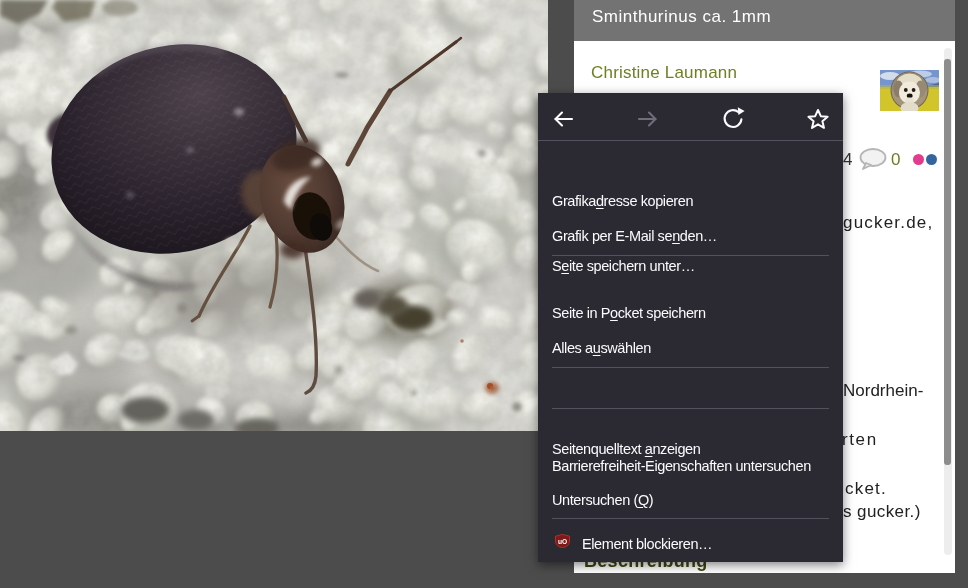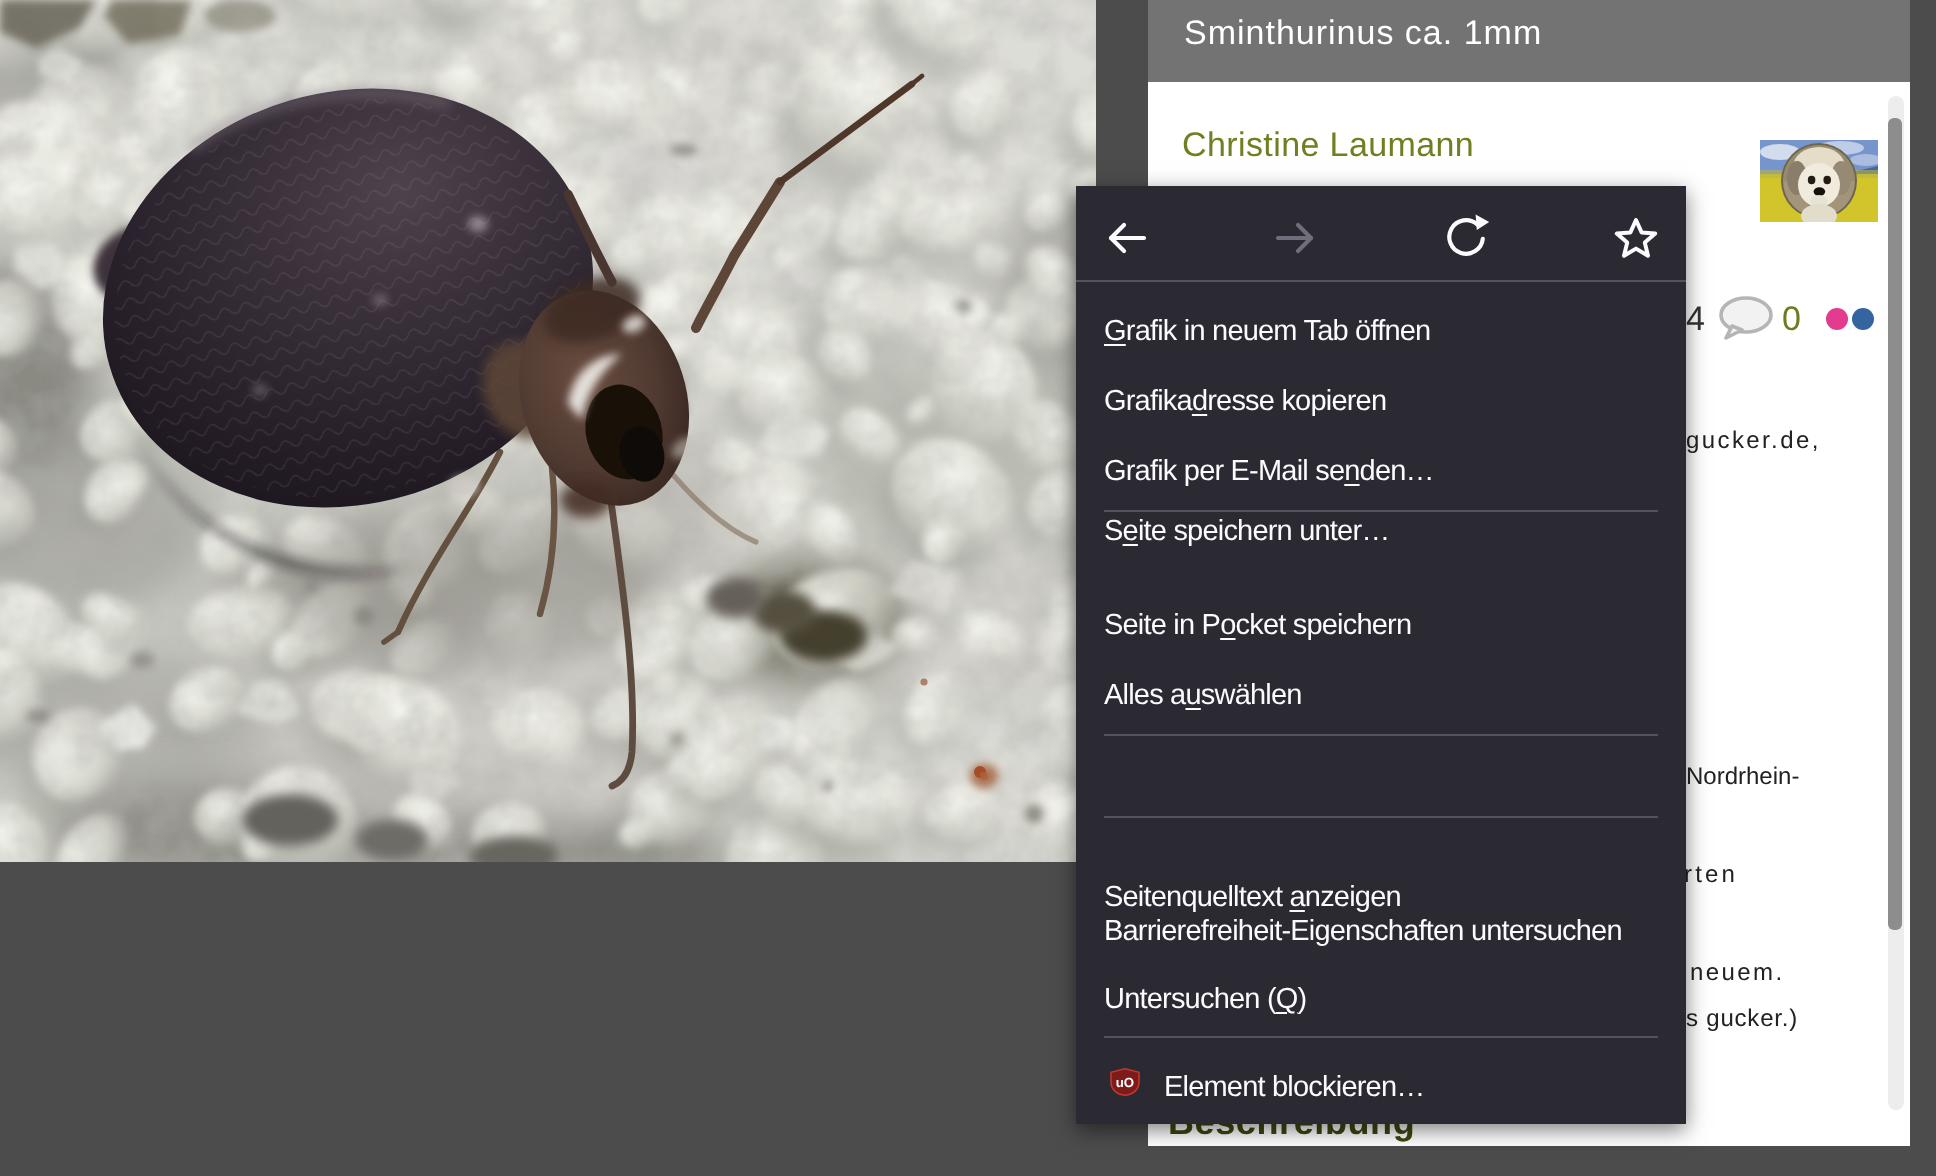--- a/index.html
+++ b/index.html
@@ -9,21 +9,21 @@
 #gbar span{position:absolute;left:18px;top:7px;color:#fff;font-size:17px;letter-spacing:0.5px}
 .ol{color:#6b7d1f}
 #cl{position:absolute;left:17px;top:63px;font-size:17px;color:#6e8022;letter-spacing:0.2px}
 #avatar{position:absolute;left:306px;top:70px;width:59px;height:41px}
 #statrow{position:absolute;left:200px;top:148px;width:175px;height:22px;font-size:17px;color:#333}
 #num4{position:absolute;left:69px;top:2px}
 #bub{position:absolute;left:85px;top:0px}
 #zero{position:absolute;left:117px;top:2px;color:#6b7d1f}
 #dotp{position:absolute;left:139px;top:6px;width:11px;height:11px;border-radius:50%;background:#e33b8e}
 #dotb{position:absolute;left:152px;top:6px;width:11px;height:11px;border-radius:50%;background:#35659f}
-.frag{position:absolute;font-size:12px;color:#222;white-space:nowrap;letter-spacing:0.4px}
+.frag{position:absolute;font-size:17px;color:#222;white-space:nowrap;letter-spacing:0.4px}
 #besch{position:absolute;left:10px;top:551px;font-size:18px;font-weight:bold;color:#3e470f;letter-spacing:0.3px}
 #sbtrack{position:absolute;left:944px;top:48px;width:8px;height:507px;border-radius:4px;background:#ededed}
 #sbthumb{position:absolute;left:944px;top:59px;width:6.5px;height:406px;border-radius:3px;background:#8d8d8d}
 #menu{position:absolute;left:538px;top:93px;width:305px;height:469px;background:#2b2a33;box-shadow:0 3px 10px rgba(0,0,0,0.5);z-index:10}
 #menu .mi{position:absolute;left:14px;color:#fbfbfe;font-size:14.5px;white-space:nowrap;letter-spacing:-0.4px}
 #menu .sep{position:absolute;left:14px;right:14px;height:0;border-top:1px solid #53525e}
 #menu .sep0{position:absolute;left:0;right:0;height:0;border-top:1px solid #53525e}
 .nicon{position:absolute;top:8px;width:36px;height:36px}
 u{text-underline-offset:2px}
 </style></head><body>
@@ -436,21 +436,21 @@
       <ellipse cx="14" cy="9.5" rx="12.5" ry="8.5" fill="#f2f2f2" stroke="#b5b5b5" stroke-width="1.8"></ellipse>
       <path d="M7,15 L4,21 L12,17 Z" fill="#f2f2f2" stroke="#b5b5b5" stroke-width="1.8" stroke-linejoin="round"></path>
     </svg></span>
     <span id="zero">0</span>
     <span id="dotp"></span>
       <span id="dotb"></span>
   </div>
   <div class="frag" style="left:269px;top:213px;letter-spacing:1.2px">gucker.de,</div>
   <div class="frag" style="left:269px;top:381px;letter-spacing:0px">Nordrhein-</div>
   <div class="frag ol" style="left:268px;top:430px;letter-spacing:1.6px">rten</div>
-  <div class="frag ol" style="left:271px;top:479px;letter-spacing:1.2px">neuem.</div>
+  <div class="frag ol" style="left:271px;top:479px;letter-spacing:1.2px">cket.</div>
   <div class="frag ol" style="left:269px;top:502px">s gucker.)</div>
   <div id="besch">Beschreibung</div>
 </div>
 <div id="sbtrack"></div>
 <div id="sbthumb"></div>
 
 <div id="menu">
   <svg class="nicon" style="left:7px" viewBox="0 0 36 36">
       <g stroke="#fbfbfe" stroke-width="2.1" fill="none" stroke-linecap="round" stroke-linejoin="round">
         <path d="M10.5,18 L27,18"></path>
@@ -465,21 +465,20 @@
     </svg>
   <svg class="nicon" style="left:177px" viewBox="0 0 36 36">
       <path d="M23.6,11.2 A8.4,8.4 0 1 0 26.4,18.4" stroke="#fbfbfe" stroke-width="2.1" fill="none" stroke-linecap="round"></path>
       <path d="M22.8,6.2 L29.6,10 L23.4,14 Z" fill="#fbfbfe"></path>
     </svg>
   <svg class="nicon" style="left:262px" viewBox="0 0 36 36">
       <path d="M18.0,9.0 L20.8,15.2 L27.6,15.8 L22.4,20.3 L24.0,26.9 L18.0,23.3 L12.0,26.9 L13.6,20.3 L8.4,15.8 L15.2,15.2 Z" fill="none" stroke="#fbfbfe" stroke-width="2" stroke-linejoin="round"></path>
     </svg>
 
   <div class="sep0" style="top:47px"></div>
-  <div class="mi" style="top:65px"><u>G</u>rafik in neuem Tab öffnen</div>
   <div class="mi" style="top:100px">Grafika<u>d</u>resse kopieren</div>
   <div class="mi" style="top:135px">Grafik per E-Mail se<u>n</u>den…</div>
   <div class="sep" style="top:162px"></div>
   <div class="mi" style="top:165px">S<u>e</u>ite speichern unter…</div>
   <div class="mi" style="top:212px">Seite in P<u>o</u>cket speichern</div>
   <div class="mi" style="top:247px">Alles a<u>u</u>swählen</div>
   <div class="sep" style="top:274px"></div>
   <div class="sep" style="top:315px"></div>
   <div class="mi" style="top:348px">Seitenquelltext <u>a</u>nzeigen</div>
   <div class="mi" style="top:365px">Barrierefreiheit-Eigenschaften untersuchen</div>

